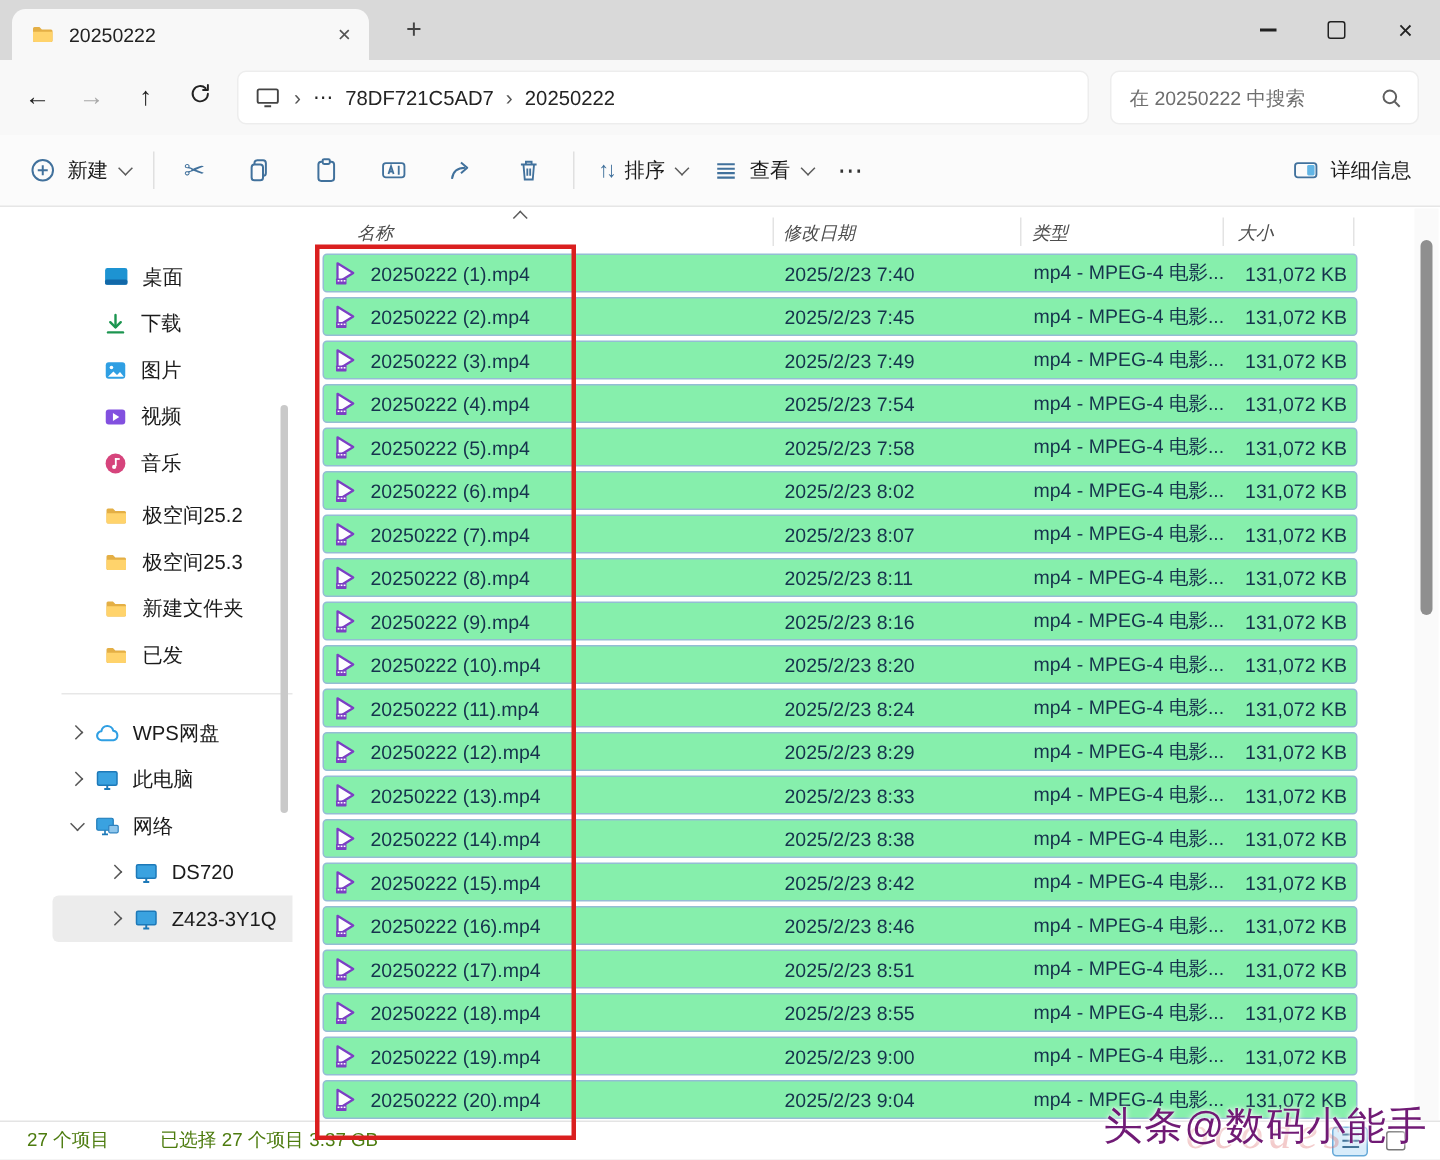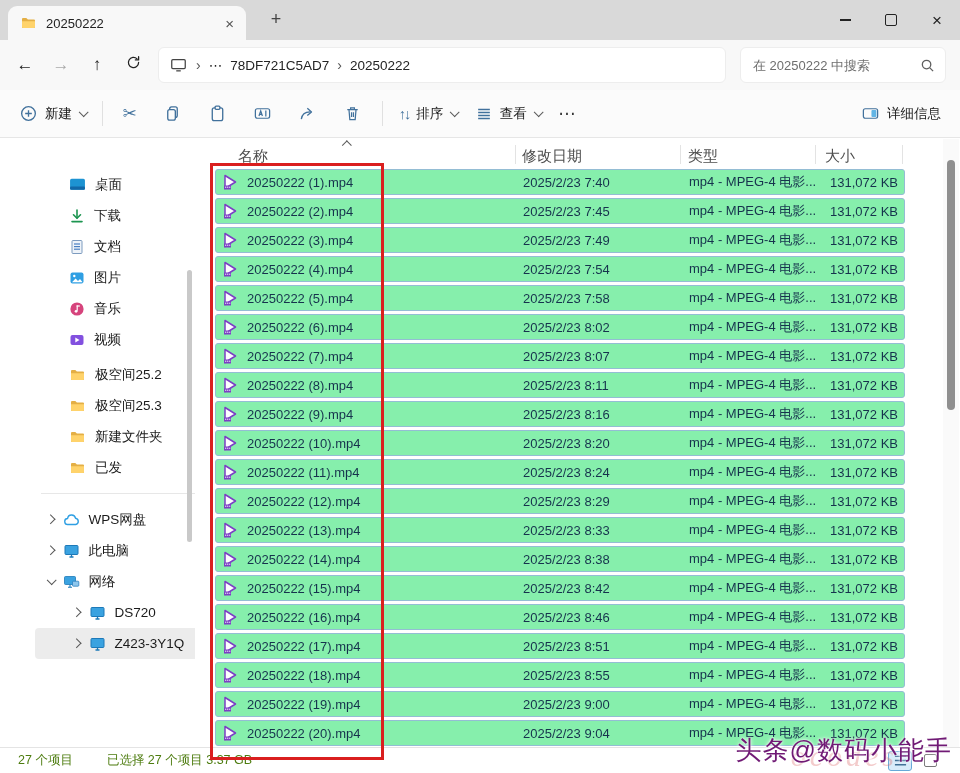--- a/index.html
+++ b/index.html
@@ -53,21 +53,21 @@
   .side-item .ic{margin-right:9px;flex:0 0 auto;display:inline-flex;}
   .side-item .pin{position:absolute;right:14px;margin:0;opacity:.75;}
   .side-sep{height:1px;background:#e7e7e7;margin:10px 10px 10px 6px;}
   .side-item.tree{padding-left:12px;}
   .side-item.tree .chev{margin:0 9px 0 0;border-color:#565656;}
   .side-item.tree.indent{padding-left:38px;}
   .side-item.selected{background:#ececec;border-radius:4px;margin-right:14px;}
   .side-scroll{position:absolute;left:187px;top:270px;width:5px;height:272px;background:#c9c9c9;border-radius:3px;}
   
   .main{position:absolute;top:139px;left:195px;right:0;bottom:26px;background:#fff;}
-  .cols-header{position:absolute;top:3px;left:20px;height:26px;width:690px;font-size:15px;color:#4d4d4d;}
+  .cols-header{position:absolute;top:3px;left:20px;height:26px;width:690px;font-size:12px;color:#4d4d4d;font-style:italic;}
   .col-label{position:absolute;top:5px;}
   .col-sep{position:absolute;top:3px;width:1px;height:19px;background:#e3e3e3;}
   .sort-indicator{position:absolute;top:-1px;left:130px;}
   .rows{position:absolute;top:30px;left:20px;width:690px;}
   .frow{height:26px;margin-bottom:3px;display:grid;grid-template-columns:300px 165px 135px 90px;align-items:center;
         background:#86efac;border:1px solid #94bdd4;border-radius:3px;box-sizing:border-box;
         font-size:13px;color:#16334d;}
   .cell{white-space:nowrap;overflow:hidden;}
   .cell.name{display:flex;align-items:center;gap:8px;padding-left:5px;}
   .cell.name .ic{display:inline-flex;flex:0 0 auto;}
@@ -252,87 +252,66 @@
                 <rect x="6.8" y="2.5" width="2.4" height="5.5"></rect>
                 <rect x="4.8" y="7.5" width="6.4" height="2" rx="1"></rect>
                 <rect x="7.6" y="9.5" width=".9" height="4.5"></rect>
               </g>
             </svg>
           </span>
         </div>
         <div class="side-item">
           <span class="ic">
             <svg width="16" height="16" viewBox="0 0 16 16">
-              <rect x="3" y="1.5" width="10" height="13" rx="1" fill="#eef3f9" stroke="#7d9bbf"></rect>
-              <line x1="5" y1="5" x2="11" y2="5" stroke="#4a7fc1" stroke-width="1.2"></line>
-              <line x1="5" y1="7.6" x2="11" y2="7.6" stroke="#4a7fc1" stroke-width="1.2"></line>
-              <line x1="5" y1="10.2" x2="11" y2="10.2" stroke="#4a7fc1" stroke-width="1.2"></line>
-            </svg>
-          </span>
-          <span class="side-label">文档</span>
-          <span class="ic pin">
-            <svg width="14" height="14" viewBox="0 0 16 16">
-              <g transform="rotate(45 8 8)" fill="#8a8a8a">
-                <rect x="5" y="1" width="6" height="2" rx="1"></rect>
-                <rect x="6.8" y="2.5" width="2.4" height="5.5"></rect>
-                <rect x="4.8" y="7.5" width="6.4" height="2" rx="1"></rect>
-                <rect x="7.6" y="9.5" width=".9" height="4.5"></rect>
-              </g>
-            </svg>
-          </span>
-        </div>
-        <div class="side-item">
-          <span class="ic">
-            <svg width="16" height="16" viewBox="0 0 16 16">
               <rect x="1.5" y="2.5" width="13" height="11" rx="2" fill="#2f9fe3"></rect>
               <circle cx="5.3" cy="6" r="1.2" fill="#fff"></circle>
               <path d="M3 12.2l3.6-3.6 2.4 2.4 2-2 2.6 3.2z" fill="#fff"></path>
             </svg>
           </span>
           <span class="side-label">图片</span>
           <span class="ic pin">
             <svg width="14" height="14" viewBox="0 0 16 16">
               <g transform="rotate(45 8 8)" fill="#8a8a8a">
                 <rect x="5" y="1" width="6" height="2" rx="1"></rect>
                 <rect x="6.8" y="2.5" width="2.4" height="5.5"></rect>
                 <rect x="4.8" y="7.5" width="6.4" height="2" rx="1"></rect>
                 <rect x="7.6" y="9.5" width=".9" height="4.5"></rect>
               </g>
             </svg>
           </span>
         </div>
         <div class="side-item">
           <span class="ic">
             <svg width="16" height="16" viewBox="0 0 16 16">
-              <circle cx="8" cy="8" r="6.6" fill="#d6447c"></circle>
-              <rect x="7.6" y="4.4" width="1.2" height="5.4" fill="#fff"></rect>
-              <rect x="7.6" y="4.4" width="3.2" height="1.2" fill="#fff"></rect>
-              <circle cx="7.1" cy="10.3" r="1.4" fill="#fff"></circle>
-            </svg>
-          </span>
-          <span class="side-label">音乐</span>
+              <rect x="1.5" y="3" width="13" height="10" rx="2" fill="#8250df"></rect>
+              <path d="M6.3 5.4l4.2 2.6-4.2 2.6z" fill="#fff"></path>
+            </svg>
+          </span>
+          <span class="side-label">视频</span>
           <span class="ic pin">
             <svg width="14" height="14" viewBox="0 0 16 16">
               <g transform="rotate(45 8 8)" fill="#8a8a8a">
                 <rect x="5" y="1" width="6" height="2" rx="1"></rect>
                 <rect x="6.8" y="2.5" width="2.4" height="5.5"></rect>
                 <rect x="4.8" y="7.5" width="6.4" height="2" rx="1"></rect>
                 <rect x="7.6" y="9.5" width=".9" height="4.5"></rect>
               </g>
             </svg>
           </span>
         </div>
         <div class="side-item">
           <span class="ic">
             <svg width="16" height="16" viewBox="0 0 16 16">
-              <rect x="1.5" y="3" width="13" height="10" rx="2" fill="#8250df"></rect>
-              <path d="M6.3 5.4l4.2 2.6-4.2 2.6z" fill="#fff"></path>
-            </svg>
-          </span>
-          <span class="side-label">视频</span>
+              <circle cx="8" cy="8" r="6.6" fill="#d6447c"></circle>
+              <rect x="7.6" y="4.4" width="1.2" height="5.4" fill="#fff"></rect>
+              <rect x="7.6" y="4.4" width="3.2" height="1.2" fill="#fff"></rect>
+              <circle cx="7.1" cy="10.3" r="1.4" fill="#fff"></circle>
+            </svg>
+          </span>
+          <span class="side-label">音乐</span>
           <span class="ic pin">
             <svg width="14" height="14" viewBox="0 0 16 16">
               <g transform="rotate(45 8 8)" fill="#8a8a8a">
                 <rect x="5" y="1" width="6" height="2" rx="1"></rect>
                 <rect x="6.8" y="2.5" width="2.4" height="5.5"></rect>
                 <rect x="4.8" y="7.5" width="6.4" height="2" rx="1"></rect>
                 <rect x="7.6" y="9.5" width=".9" height="4.5"></rect>
               </g>
             </svg>
           </span>

